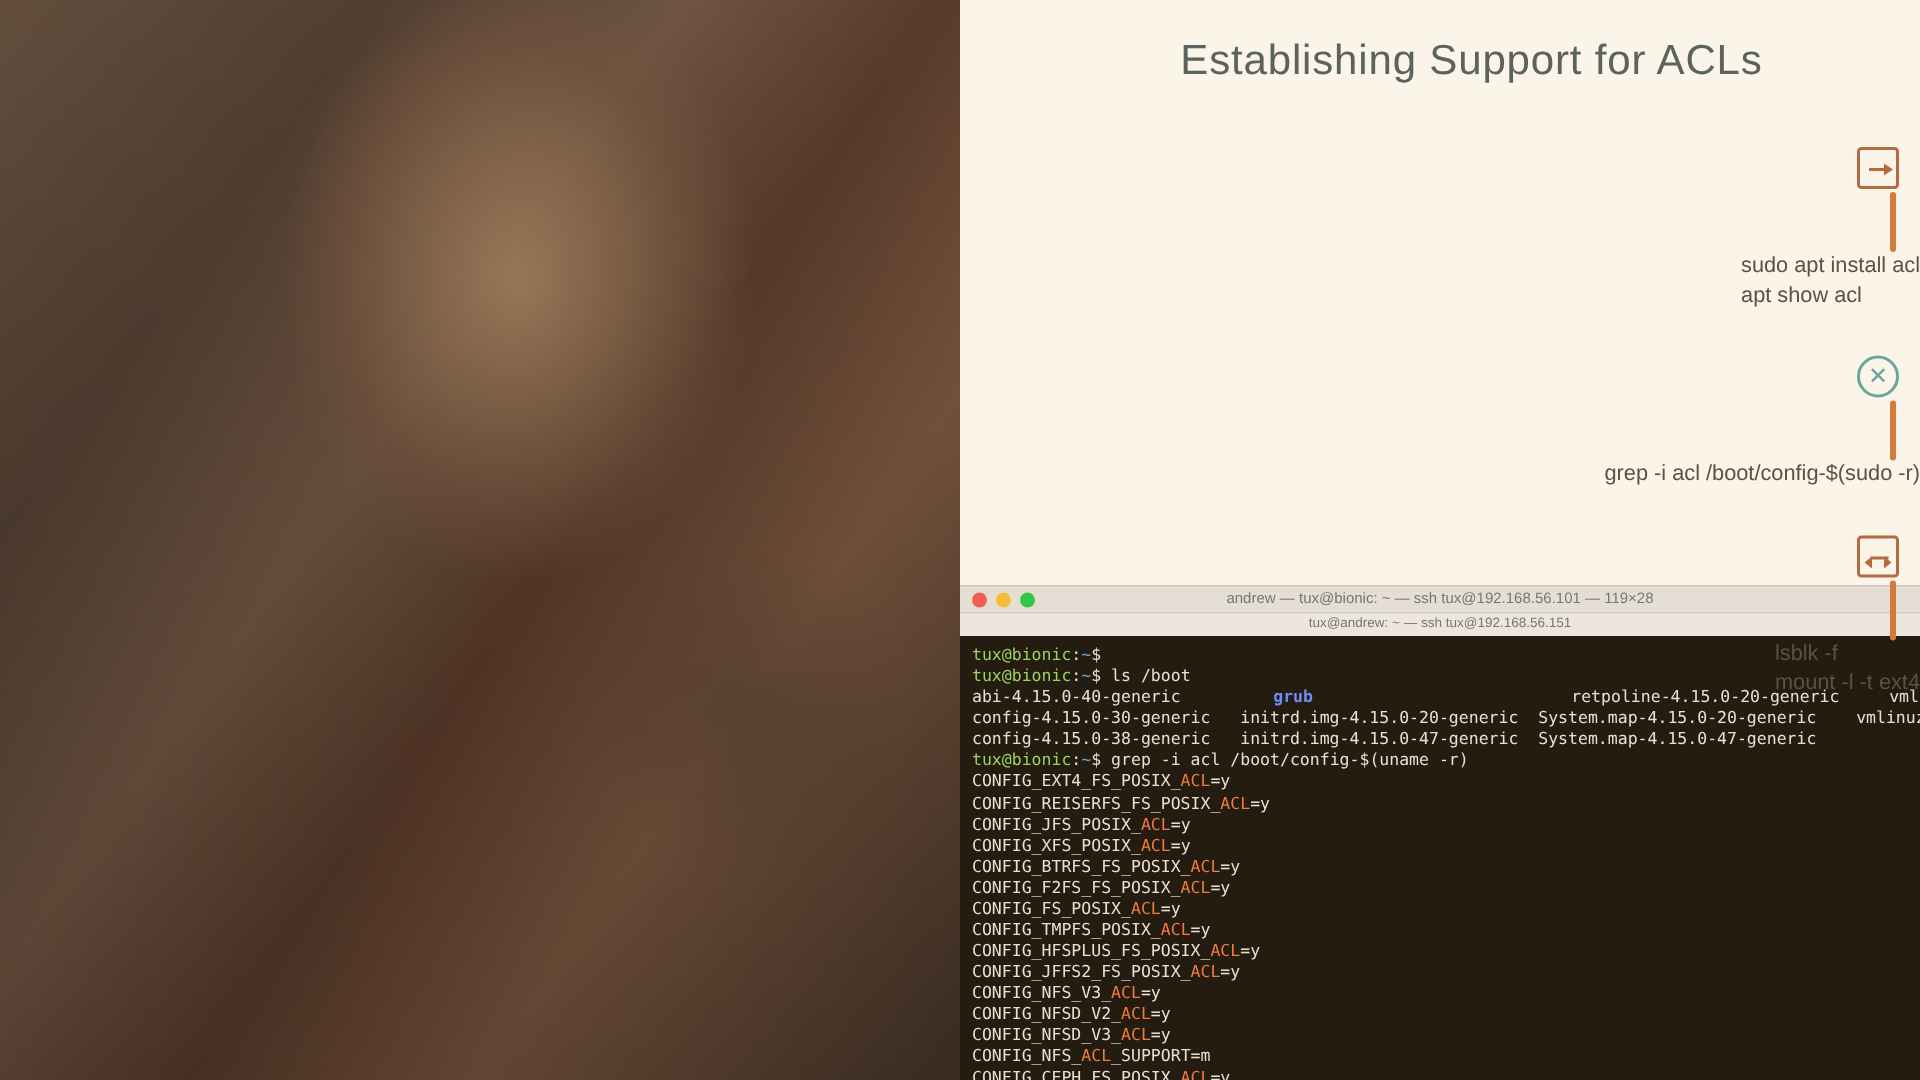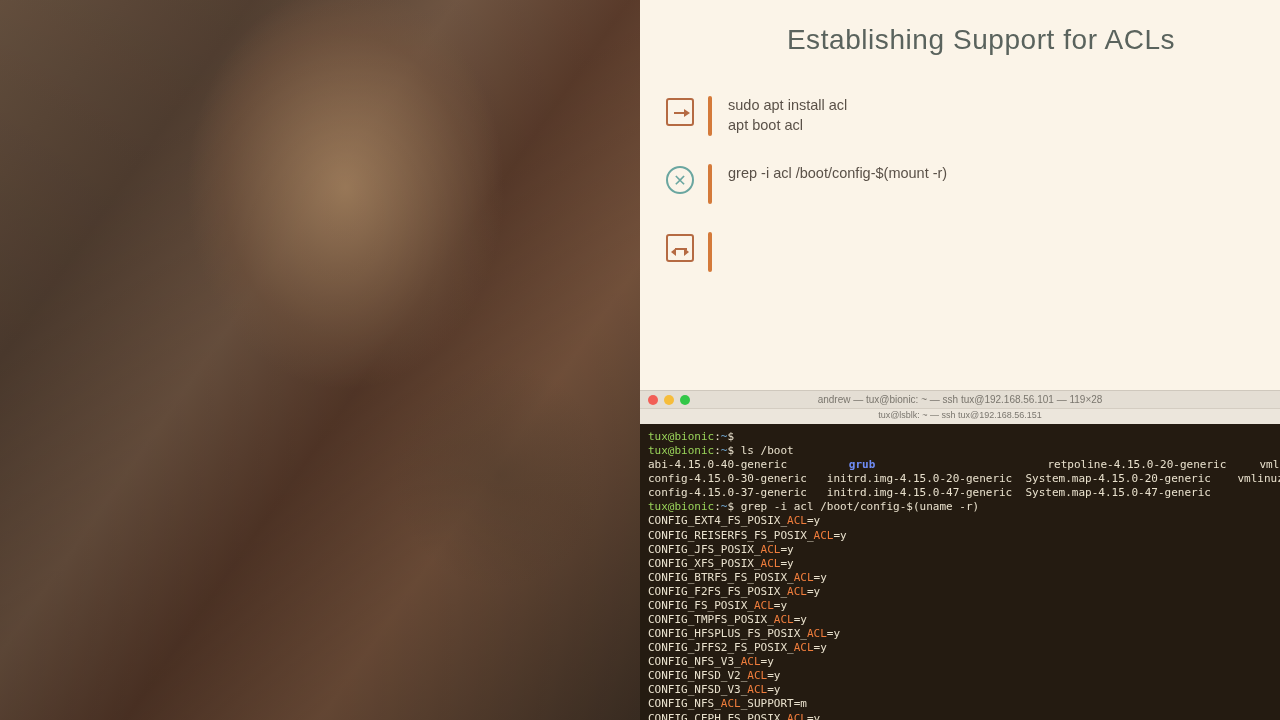--- a/index.html
+++ b/index.html
@@ -26,21 +26,21 @@
       color:#d8c9b6; font-size:11px; letter-spacing:0.5px; opacity:0.35;
     }
 
     
     .right-col { width: 640px; height: 720px; display: flex; flex-direction: column; }
 
     
     .slide { height: 390px; background: #fbf4e8; position: relative; padding-top: 24px; }
     .slide-title { text-align: center; font-size: 28px; font-weight: 300; color: #5a635d; letter-spacing: 0.02em; padding-left: 42px; }
     .steps { margin: 40px 0 0 24px; }
-    .step { display: flex; align-items: flex-start; margin-bottom: 28px; }
+    .step { display: flex; align-items: flex-end; margin-bottom: 28px; flex-direction: column; }
     .step-icon {
       width: 32px; height: 32px; display: inline-flex; align-items: center; justify-content: center;
       flex: 0 0 32px; margin-right: 12px;
     }
     .icon-box { border: 2px solid #b56a42; border-radius: 3px; width: 28px; height: 28px; position: relative; background: #fbf4e8; }
     .icon-box.arrow-right::after{
       content:""; position:absolute; left:6px; top:12px; width:12px; height:2px; background:#b56a42;
     }
     .icon-box.arrow-right::before{
       content:""; position:absolute; left:16px; top:9px; width:0; height:0;
@@ -99,66 +99,70 @@
 
     <div class="steps">
 
       <div class="step">
         <span class="step-icon">
           <span class="icon-box arrow-right"></span>
         </span>
         <span class="sep"></span>
         <div class="step-text">
           <div>sudo apt install acl</div>
-          <div>apt boot acl</div>
+          <div>apt show acl</div>
         </div>
       </div>
 
       <div class="step">
         <span class="step-icon">
           <span class="icon-circle">✕</span>
         </span>
         <span class="sep"></span>
         <div class="step-text">
-          <div>grep -i acl /boot/config-$(mount -r)</div>
+          <div>grep -i acl /boot/config-$(sudo -r)</div>
         </div>
       </div>
 
       <div class="step">
         <span class="step-icon">
           <span class="icon-box double-arrow">
               <span></span>
             </span>
         </span>
         <span class="sep"></span>
+        <div class="step-text">
+          <div>lsblk -f</div>
+          <div>mount -l -t ext4</div>
+        </div>
       </div>
 
     </div>
   </div>
 
   <div class="mac-chrome">
     <div class="mac-title-row">
       <div class="traffic">
         <span class="dot red"></span>
         <span class="dot yellow"></span>
         <span class="dot green"></span>
       </div>
       <div class="title-center">andrew — tux@bionic: ~ — ssh tux@192.168.56.101 — 119×28</div>
       <div style="width:50px"></div>
     </div>
     <div class="tabs-row">
-      <div class="tab active">tux@lsblk: ~ — ssh tux@192.168.56.151</div>
+      <div class="tab active">tux@andrew: ~ — ssh tux@192.168.56.151</div>
     </div>
   </div>
 
   <div class="terminal" id="terminal"><span class="prompt-user">tux@bionic</span><span class="prompt-sep">:</span><span class="prompt-path">~</span><span class="prompt-sep">$</span> 
 <span class="prompt-user">tux@bionic</span><span class="prompt-sep">:</span><span class="prompt-path">~</span><span class="prompt-sep">$</span> ls /boot
 <span class="dim">abi-4.15.0-40-generic      </span><span class="hl-blue">grub                          </span><span class="dim">retpoline-4.15.0-20-generic     vmlinuz-4.15.0-20-generic</span>
 <span class="dim">config-4.15.0-30-generic   </span>initrd.img-4.15.0-20-generic  <span class="dim">System.map-4.15.0-20-generic    vmlinuz-4.15.0-47-generic</span>
-<span class="dim">config-4.15.0-37-generic   </span>initrd.img-4.15.0-47-generic  <span class="dim">System.map-4.15.0-47-generic    </span>
+<span class="dim">config-4.15.0-38-generic   </span>initrd.img-4.15.0-47-generic  <span class="dim">System.map-4.15.0-47-generic    </span>
 <span class="prompt-user">tux@bionic</span><span class="prompt-sep">:</span><span class="prompt-path">~</span><span class="prompt-sep">$</span> grep -i acl /boot/config-$(uname -r)
 CONFIG_EXT4_FS_POSIX_<span class="hl-acl">ACL</span>=y
 CONFIG_REISERFS_FS_POSIX_<span class="hl-acl">ACL</span>=y
 CONFIG_JFS_POSIX_<span class="hl-acl">ACL</span>=y
 CONFIG_XFS_POSIX_<span class="hl-acl">ACL</span>=y
 CONFIG_BTRFS_FS_POSIX_<span class="hl-acl">ACL</span>=y
 CONFIG_F2FS_FS_POSIX_<span class="hl-acl">ACL</span>=y
 CONFIG_FS_POSIX_<span class="hl-acl">ACL</span>=y
 CONFIG_TMPFS_POSIX_<span class="hl-acl">ACL</span>=y
 CONFIG_HFSPLUS_FS_POSIX_<span class="hl-acl">ACL</span>=y

